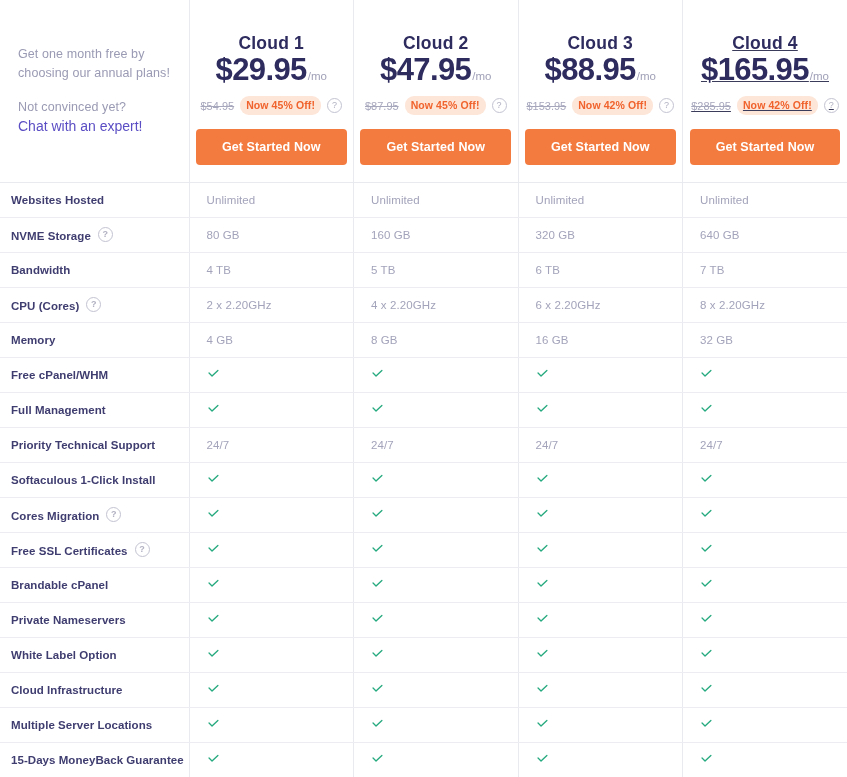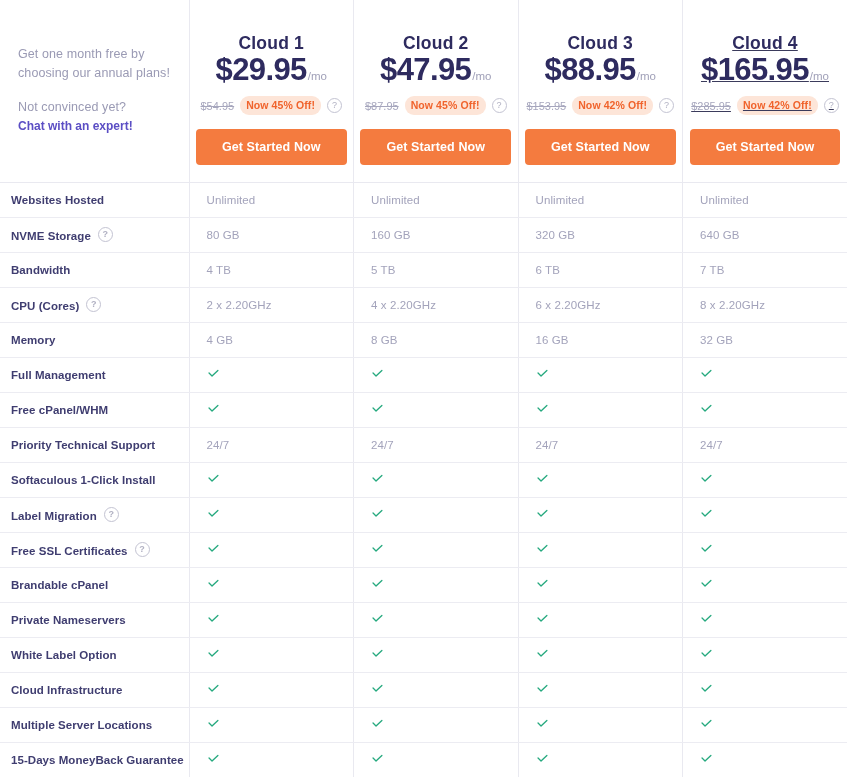--- a/index.html
+++ b/index.html
@@ -32,23 +32,23 @@
     box-sizing: border-box;
   }
   .promo-line {
     font-size: 12.5px;
     color: #9a9ab4;
     line-height: 19px;
     letter-spacing: .1px;
   }
   .promo-gap { height: 15px; }
   .promo-link {
-    font-size: 12px;
+    font-size: 14px;
     color: #5b4ec4;
-    font-weight: bold;
+    font-weight: normal;
     line-height: 19px;
     text-decoration: none;
     display: block;
     cursor: pointer;
   }
 
   .plan-head {
     width: 164.5px;
     vertical-align: top;
     text-align: center;
@@ -280,40 +280,40 @@
           </div>
         </td>
         <td class="feat-cell"><span>4 GB</span></td>
         <td class="feat-cell"><span>8 GB</span></td>
         <td class="feat-cell"><span>16 GB</span></td>
         <td class="feat-cell last"><span>32 GB</span></td>
       </tr>
       <tr>
         <td class="feat-label">
           <div class="feat-label-inner">
+            <span>Free cPanel/WHM</span>
+          </div>
+        </td>
+        <td class="feat-cell"><span class="check"><svg viewBox="0 0 16 16" width="13" height="13" aria-hidden="true">
+              <path d="M2.5 7.4 L6.2 11.1 L13.4 4.2" fill="none" stroke="currentColor" stroke-width="1.6" stroke-linecap="round" stroke-linejoin="round"></path>
+            </svg></span></td>
+        <td class="feat-cell"><span class="check"><svg viewBox="0 0 16 16" width="13" height="13" aria-hidden="true">
+              <path d="M2.5 7.4 L6.2 11.1 L13.4 4.2" fill="none" stroke="currentColor" stroke-width="1.6" stroke-linecap="round" stroke-linejoin="round"></path>
+            </svg></span></td>
+        <td class="feat-cell"><span class="check"><svg viewBox="0 0 16 16" width="13" height="13" aria-hidden="true">
+              <path d="M2.5 7.4 L6.2 11.1 L13.4 4.2" fill="none" stroke="currentColor" stroke-width="1.6" stroke-linecap="round" stroke-linejoin="round"></path>
+            </svg></span></td>
+        <td class="feat-cell last"><span class="check"><svg viewBox="0 0 16 16" width="13" height="13" aria-hidden="true">
+              <path d="M2.5 7.4 L6.2 11.1 L13.4 4.2" fill="none" stroke="currentColor" stroke-width="1.6" stroke-linecap="round" stroke-linejoin="round"></path>
+            </svg></span></td>
+      </tr>
+      <tr>
+        <td class="feat-label">
+          <div class="feat-label-inner">
             <span>Full Management</span>
-          </div>
-        </td>
-        <td class="feat-cell"><span class="check"><svg viewBox="0 0 16 16" width="13" height="13" aria-hidden="true">
-              <path d="M2.5 7.4 L6.2 11.1 L13.4 4.2" fill="none" stroke="currentColor" stroke-width="1.6" stroke-linecap="round" stroke-linejoin="round"></path>
-            </svg></span></td>
-        <td class="feat-cell"><span class="check"><svg viewBox="0 0 16 16" width="13" height="13" aria-hidden="true">
-              <path d="M2.5 7.4 L6.2 11.1 L13.4 4.2" fill="none" stroke="currentColor" stroke-width="1.6" stroke-linecap="round" stroke-linejoin="round"></path>
-            </svg></span></td>
-        <td class="feat-cell"><span class="check"><svg viewBox="0 0 16 16" width="13" height="13" aria-hidden="true">
-              <path d="M2.5 7.4 L6.2 11.1 L13.4 4.2" fill="none" stroke="currentColor" stroke-width="1.6" stroke-linecap="round" stroke-linejoin="round"></path>
-            </svg></span></td>
-        <td class="feat-cell last"><span class="check"><svg viewBox="0 0 16 16" width="13" height="13" aria-hidden="true">
-              <path d="M2.5 7.4 L6.2 11.1 L13.4 4.2" fill="none" stroke="currentColor" stroke-width="1.6" stroke-linecap="round" stroke-linejoin="round"></path>
-            </svg></span></td>
-      </tr>
-      <tr>
-        <td class="feat-label">
-          <div class="feat-label-inner">
-            <span>Free cPanel/WHM</span>
           </div>
         </td>
         <td class="feat-cell"><span class="check"><svg viewBox="0 0 16 16" width="13" height="13" aria-hidden="true">
               <path d="M2.5 7.4 L6.2 11.1 L13.4 4.2" fill="none" stroke="currentColor" stroke-width="1.6" stroke-linecap="round" stroke-linejoin="round"></path>
             </svg></span></td>
         <td class="feat-cell"><span class="check"><svg viewBox="0 0 16 16" width="13" height="13" aria-hidden="true">
               <path d="M2.5 7.4 L6.2 11.1 L13.4 4.2" fill="none" stroke="currentColor" stroke-width="1.6" stroke-linecap="round" stroke-linejoin="round"></path>
             </svg></span></td>
         <td class="feat-cell"><span class="check"><svg viewBox="0 0 16 16" width="13" height="13" aria-hidden="true">
               <path d="M2.5 7.4 L6.2 11.1 L13.4 4.2" fill="none" stroke="currentColor" stroke-width="1.6" stroke-linecap="round" stroke-linejoin="round"></path>
@@ -348,21 +348,21 @@
         <td class="feat-cell"><span class="check"><svg viewBox="0 0 16 16" width="13" height="13" aria-hidden="true">
               <path d="M2.5 7.4 L6.2 11.1 L13.4 4.2" fill="none" stroke="currentColor" stroke-width="1.6" stroke-linecap="round" stroke-linejoin="round"></path>
             </svg></span></td>
         <td class="feat-cell last"><span class="check"><svg viewBox="0 0 16 16" width="13" height="13" aria-hidden="true">
               <path d="M2.5 7.4 L6.2 11.1 L13.4 4.2" fill="none" stroke="currentColor" stroke-width="1.6" stroke-linecap="round" stroke-linejoin="round"></path>
             </svg></span></td>
       </tr>
       <tr>
         <td class="feat-label">
           <div class="feat-label-inner">
-            <span>Label Migration</span>
+            <span>Cores Migration</span>
             <span class="help-icon">?</span>
           </div>
         </td>
         <td class="feat-cell"><span class="check"><svg viewBox="0 0 16 16" width="13" height="13" aria-hidden="true">
               <path d="M2.5 7.4 L6.2 11.1 L13.4 4.2" fill="none" stroke="currentColor" stroke-width="1.6" stroke-linecap="round" stroke-linejoin="round"></path>
             </svg></span></td>
         <td class="feat-cell"><span class="check"><svg viewBox="0 0 16 16" width="13" height="13" aria-hidden="true">
               <path d="M2.5 7.4 L6.2 11.1 L13.4 4.2" fill="none" stroke="currentColor" stroke-width="1.6" stroke-linecap="round" stroke-linejoin="round"></path>
             </svg></span></td>
         <td class="feat-cell"><span class="check"><svg viewBox="0 0 16 16" width="13" height="13" aria-hidden="true">

